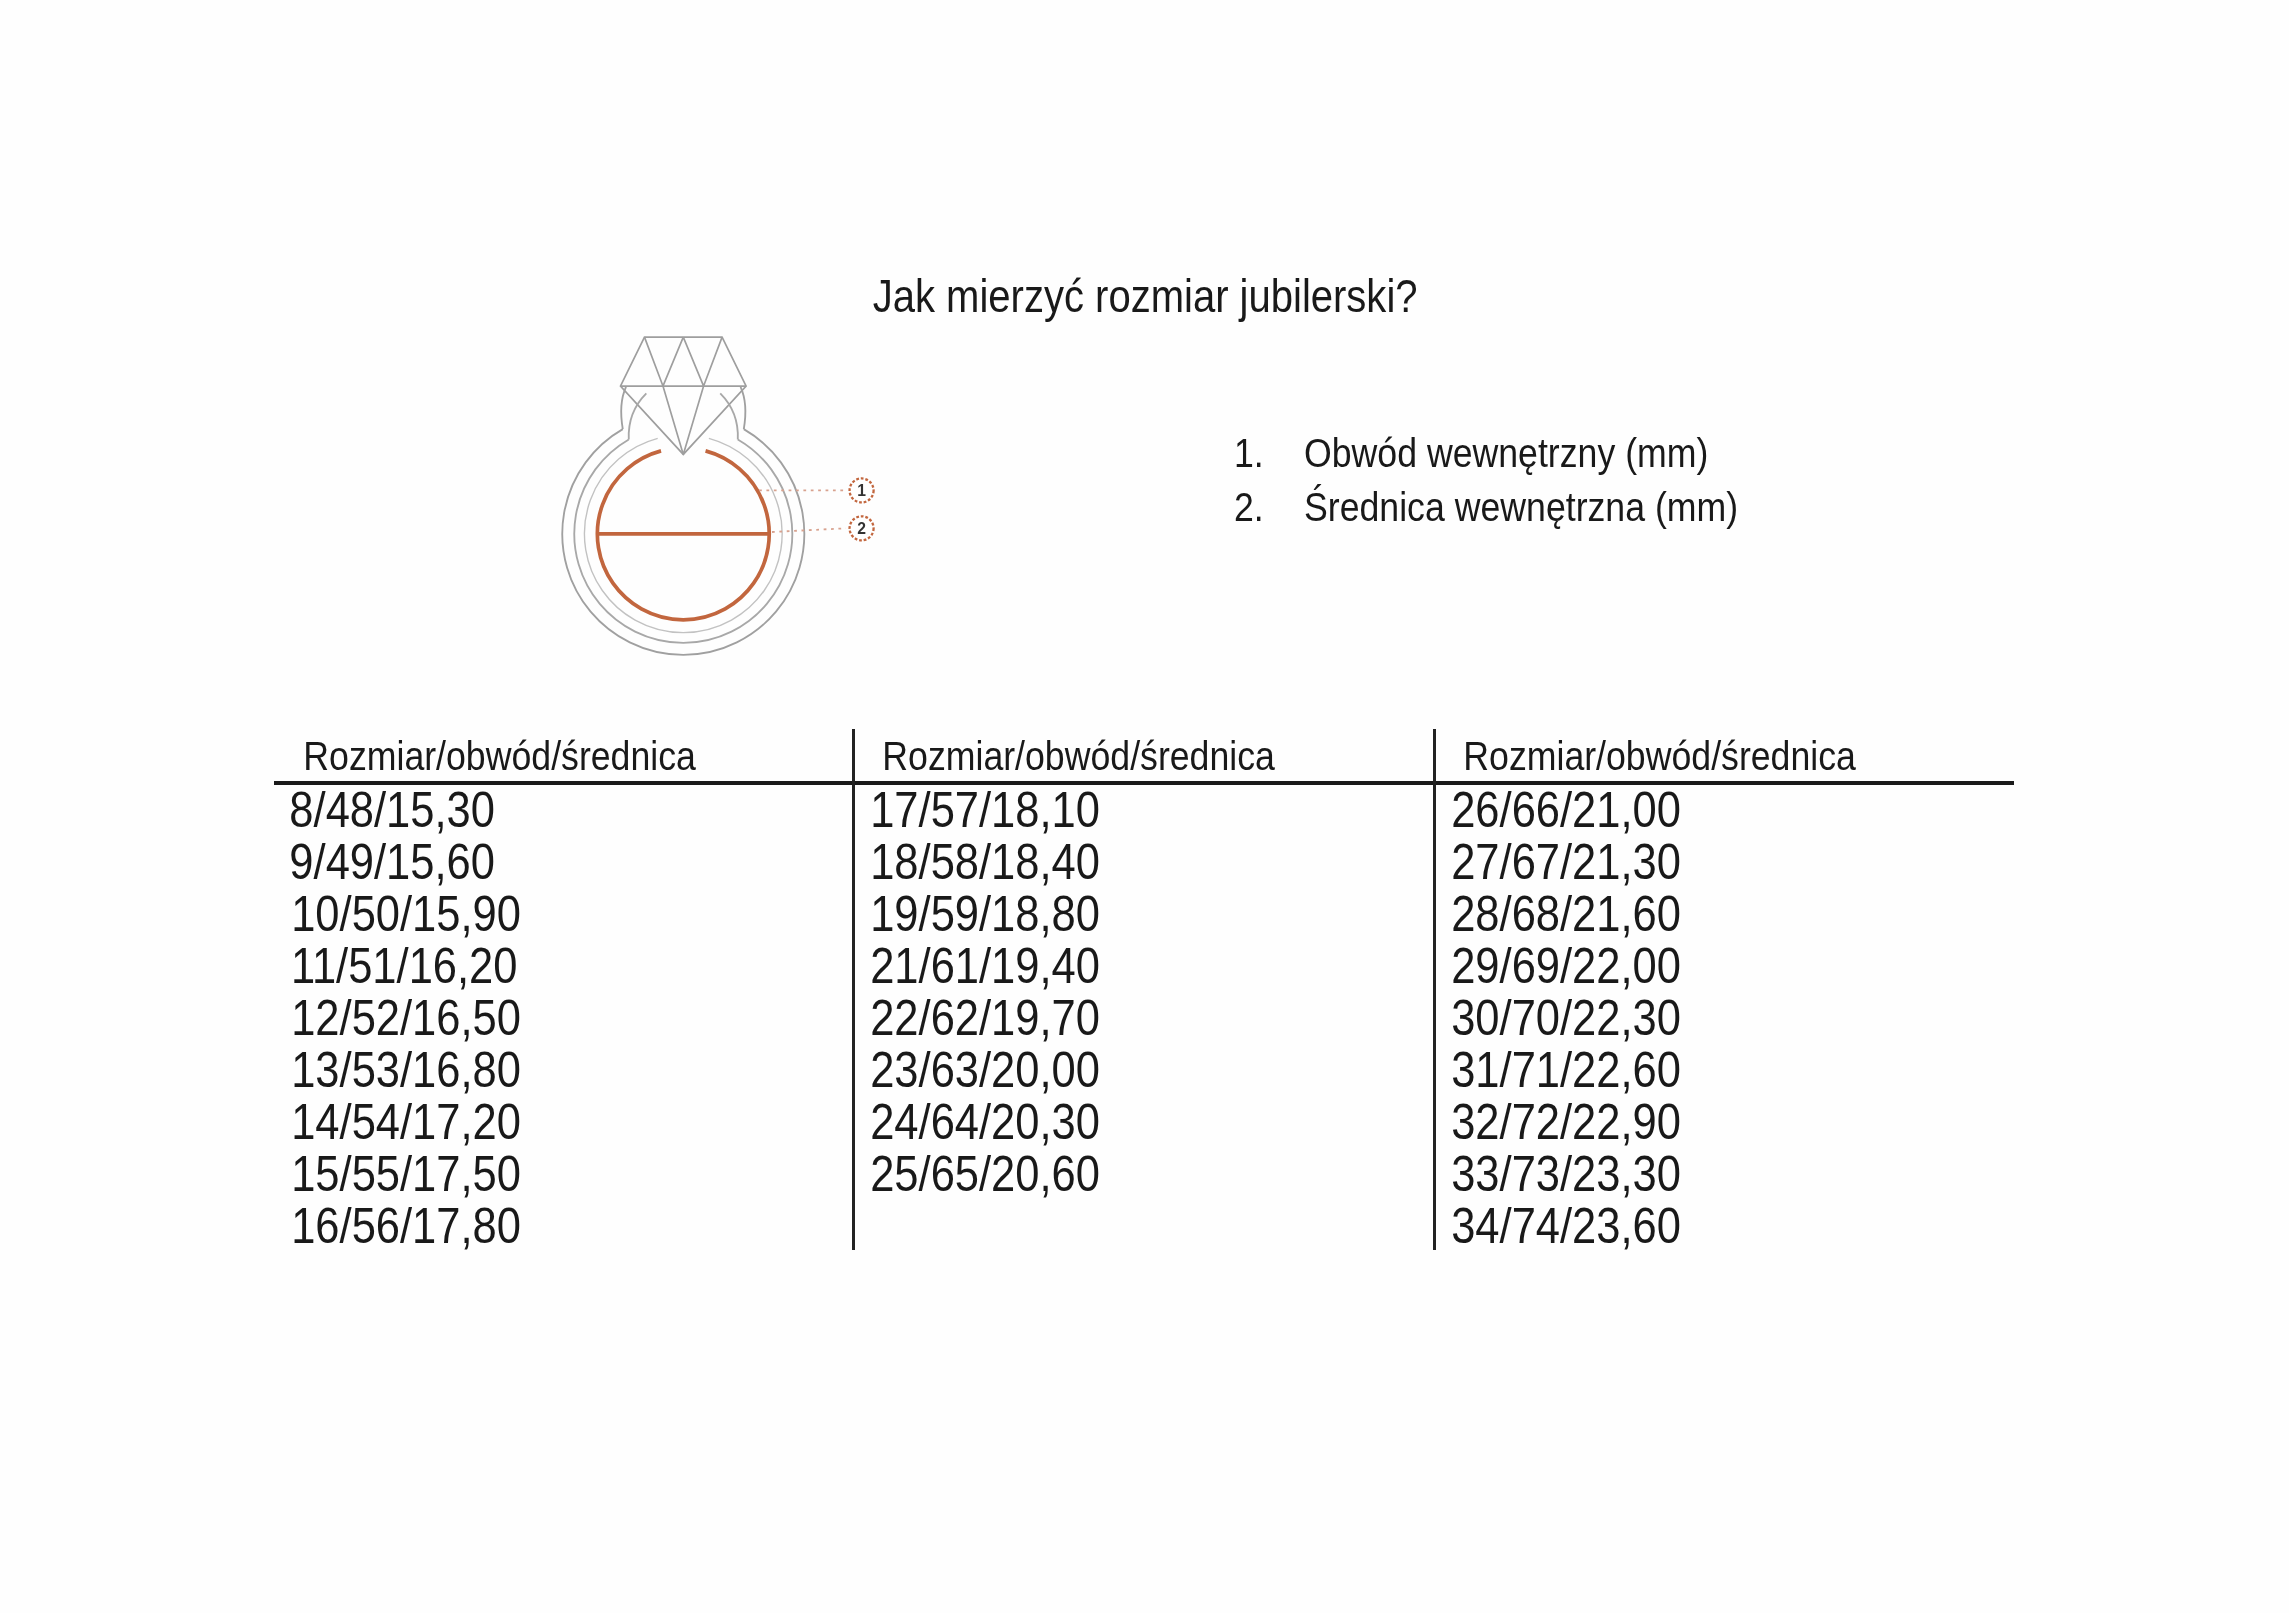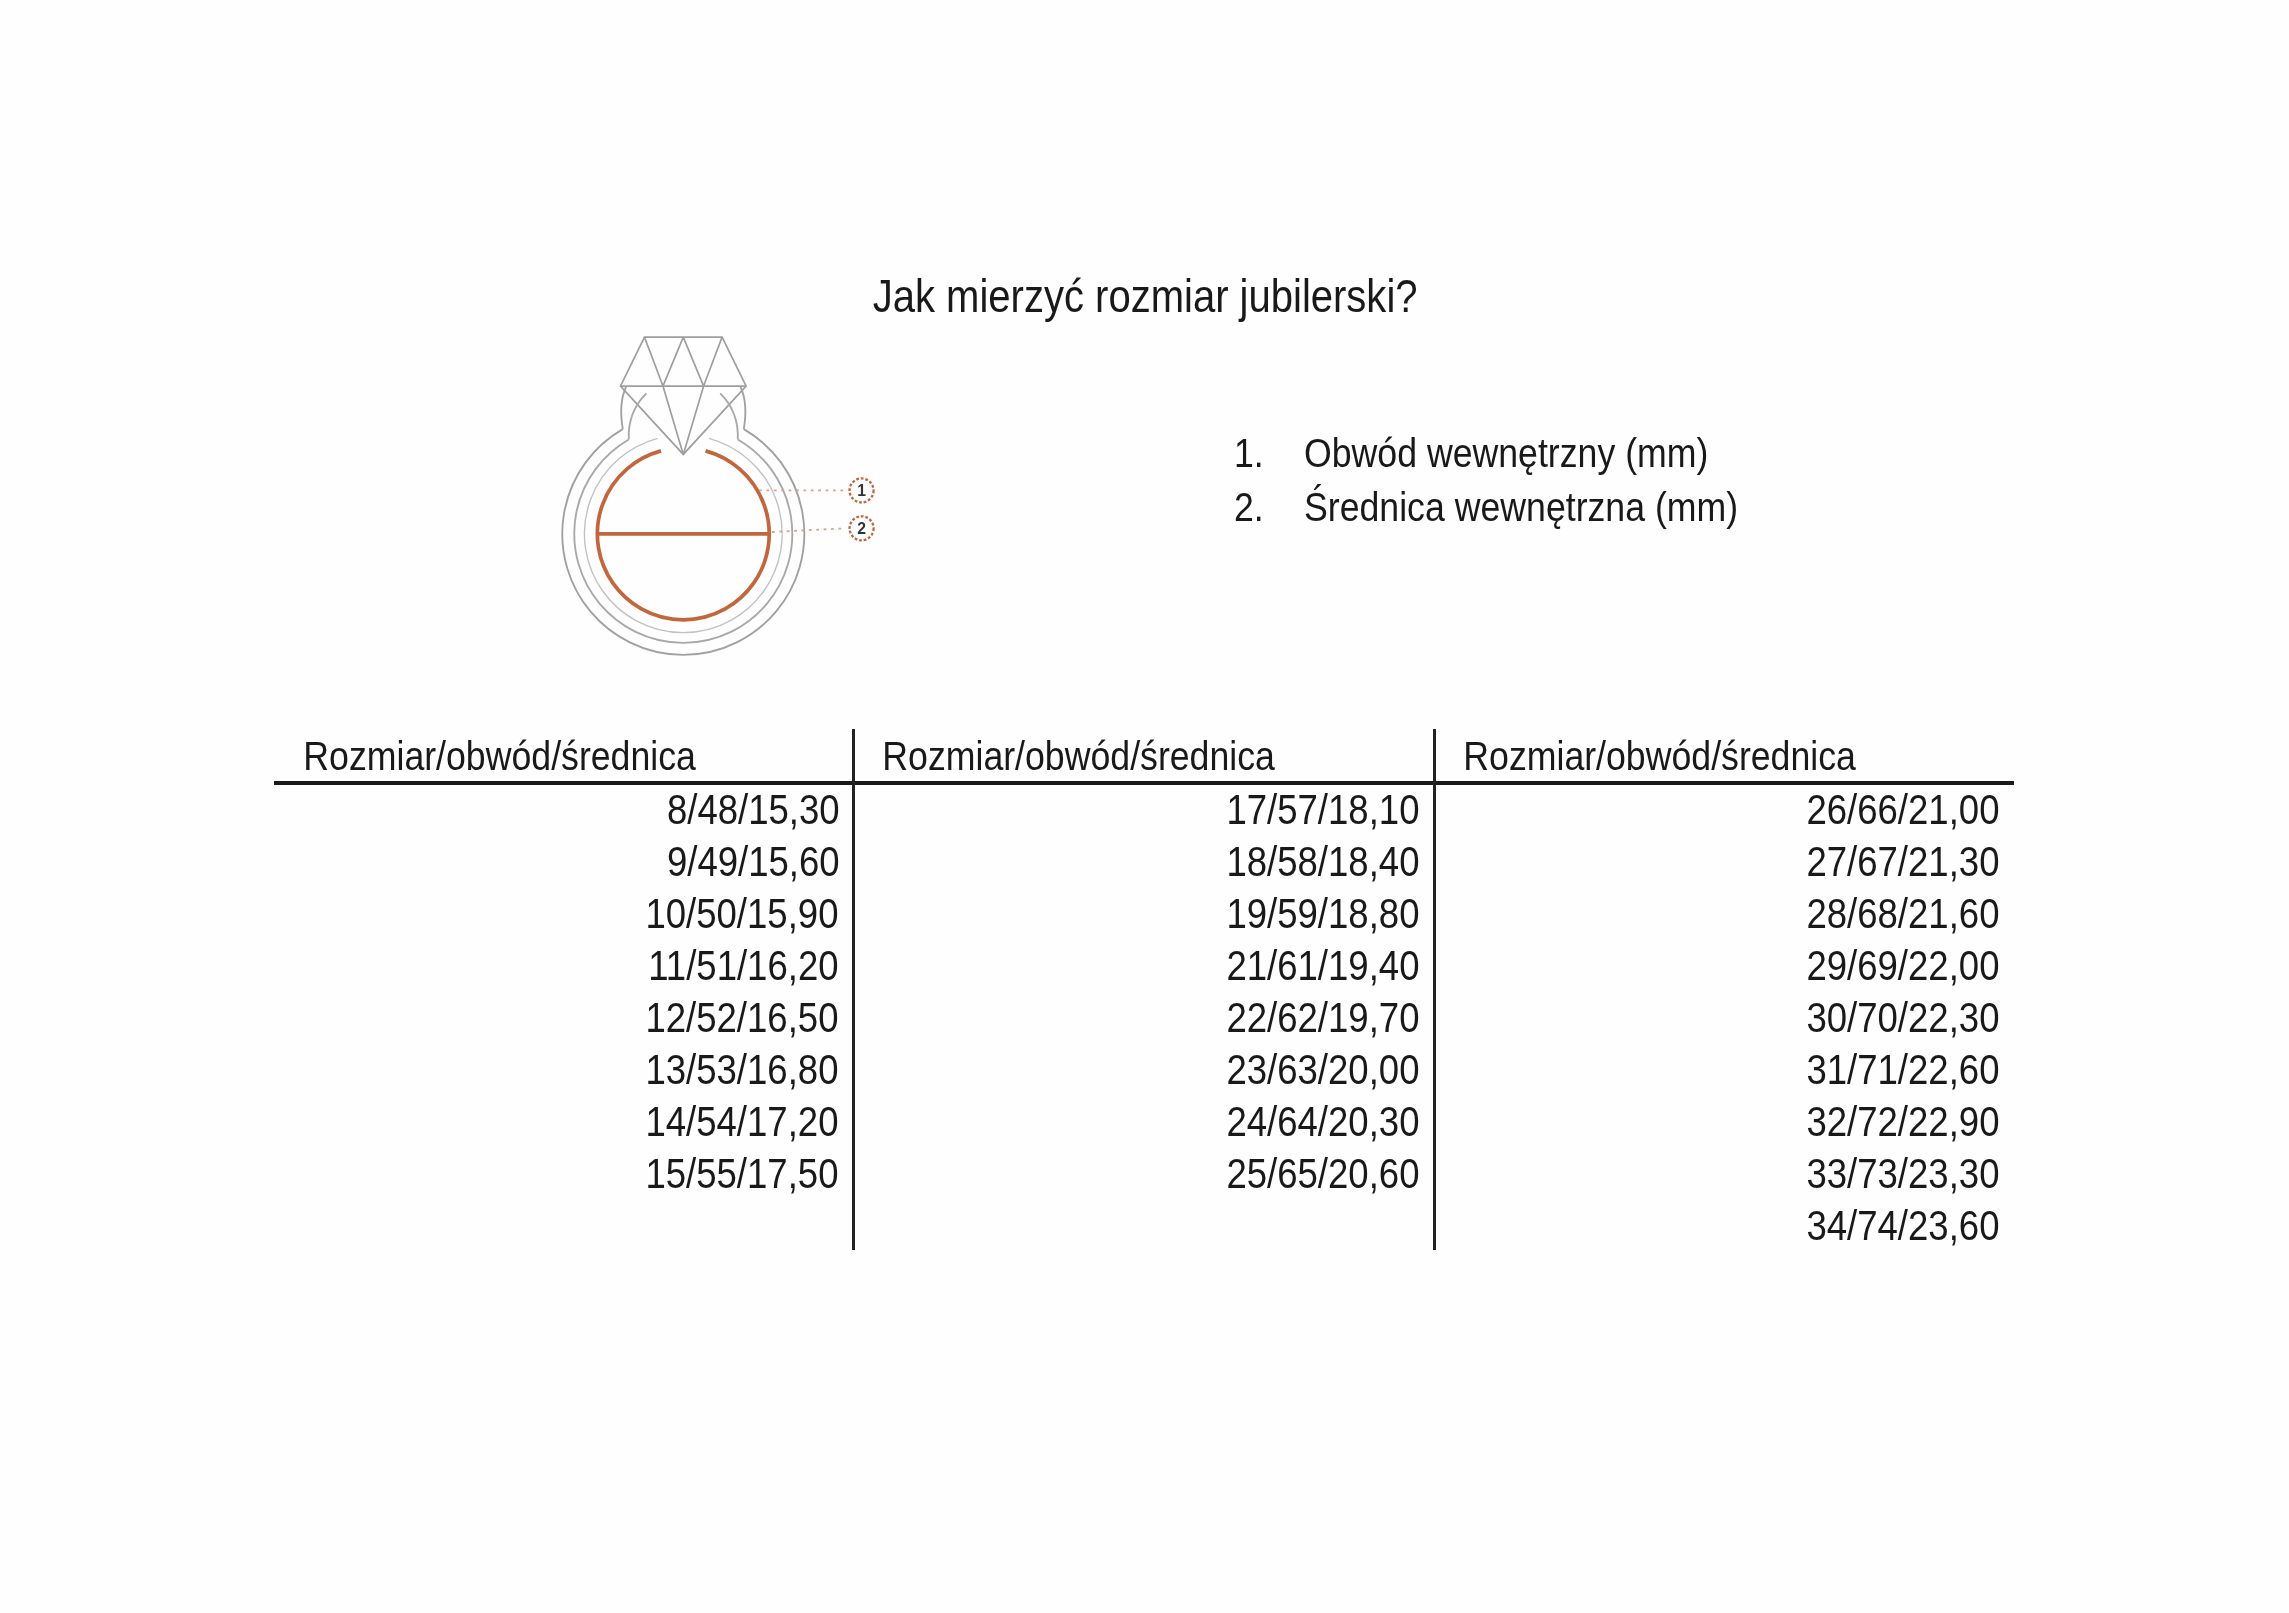--- a/index.html
+++ b/index.html
@@ -30,21 +30,21 @@
   .hcell{position:absolute;top:729px;height:54px;line-height:54px;font-size:41px;}
   .hcell.c0{left:274px;width:579px;}
   .hcell.c1{left:853px;width:581px;}
   .hcell.c2{left:1434px;width:580px;}
 
   .header-underline{position:absolute;left:274px;top:781px;width:1740px;height:3.7px;background:#1a1a1a;}
   .vline{position:absolute;top:729px;width:2.8px;height:521px;background:#222222;}
   .vline.v0{left:852px;}
   .vline.v1{left:1433px;}
 
-  .tcol{position:absolute;top:784px;text-align:right;font-size:42px;}
+  .tcol{position:absolute;top:784px;text-align:left;font-size:50px;}
   .tcol.c0{left:274px;width:579px;}
   .tcol.c1{left:853px;width:581px;}
   .tcol.c2{left:1434px;width:580px;}
   .cell{height:52px;line-height:52px;}
 </style>
 </head>
 <body>
 
 <div class="page">
 
@@ -119,20 +119,21 @@
 
     <div class="tcol c0">
         <div class="cell"><span class="cond">8/48/15,30</span></div>
         <div class="cell"><span class="cond">9/49/15,60</span></div>
         <div class="cell"><span class="cond">10/50/15,90</span></div>
         <div class="cell"><span class="cond">11/51/16,20</span></div>
         <div class="cell"><span class="cond">12/52/16,50</span></div>
         <div class="cell"><span class="cond">13/53/16,80</span></div>
         <div class="cell"><span class="cond">14/54/17,20</span></div>
         <div class="cell"><span class="cond">15/55/17,50</span></div>
+        <div class="cell"><span class="cond">16/56/17,80</span></div>
       </div>
     <div class="tcol c1">
         <div class="cell"><span class="cond">17/57/18,10</span></div>
         <div class="cell"><span class="cond">18/58/18,40</span></div>
         <div class="cell"><span class="cond">19/59/18,80</span></div>
         <div class="cell"><span class="cond">21/61/19,40</span></div>
         <div class="cell"><span class="cond">22/62/19,70</span></div>
         <div class="cell"><span class="cond">23/63/20,00</span></div>
         <div class="cell"><span class="cond">24/64/20,30</span></div>
         <div class="cell"><span class="cond">25/65/20,60</span></div>

